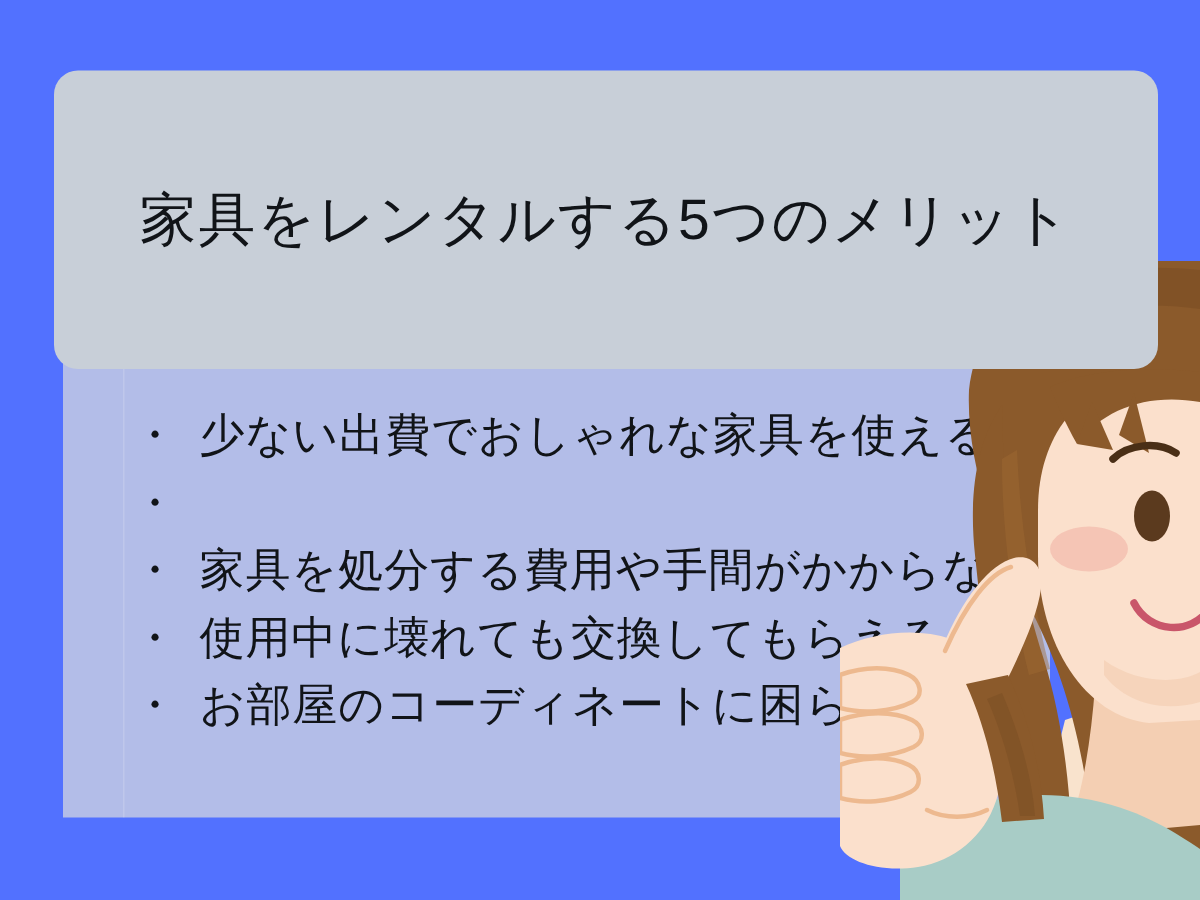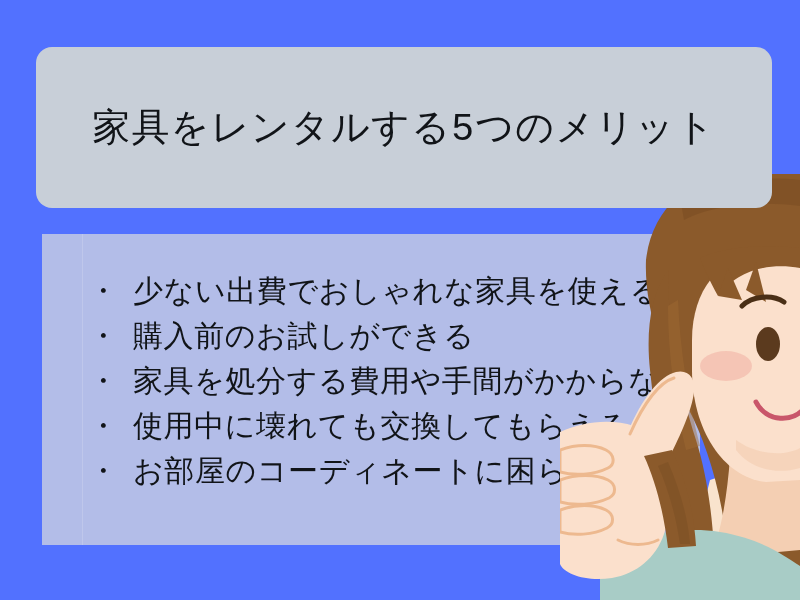--- a/index.html
+++ b/index.html
@@ -78,27 +78,26 @@
     font-weight: 400;
     margin-left: 14px;
   }
 
   
   .title-card {
     position: absolute;
     left: 36px;
     top: 47px;
     width: 736px;
-    height: 161px;
+    height: 199px;
     background: #c8cfd8;
     border-radius: 16px;
     display: flex;
     align-items: center;
     justify-content: center;
-    font-family: Liberation Mono, monospace;
   }
   .title-text {
     font-size: 38px;
     color: #111418;
     letter-spacing: 1.2px;
     font-weight: 400;
     white-space: nowrap;
   }
 </style>
 </head>
@@ -112,21 +111,20 @@
     <div class="seam"></div>
     <div class="bullet-list">
 
       <div class="bullet-row">
         <span class="bullet-dot">・</span>
         <span class="bullet-text">少ない出費でおしゃれな家具を使える</span>
       </div>
 
       <div class="bullet-row">
         <span class="bullet-dot">・</span>
-        <span class="bullet-text">購入前のお試しができる</span>
       </div>
 
       <div class="bullet-row">
         <span class="bullet-dot">・</span>
         <span class="bullet-text">家具を処分する費用や手間がかからない</span>
       </div>
 
       <div class="bullet-row">
         <span class="bullet-dot">・</span>
         <span class="bullet-text">使用中に壊れても交換してもらえる</span>

